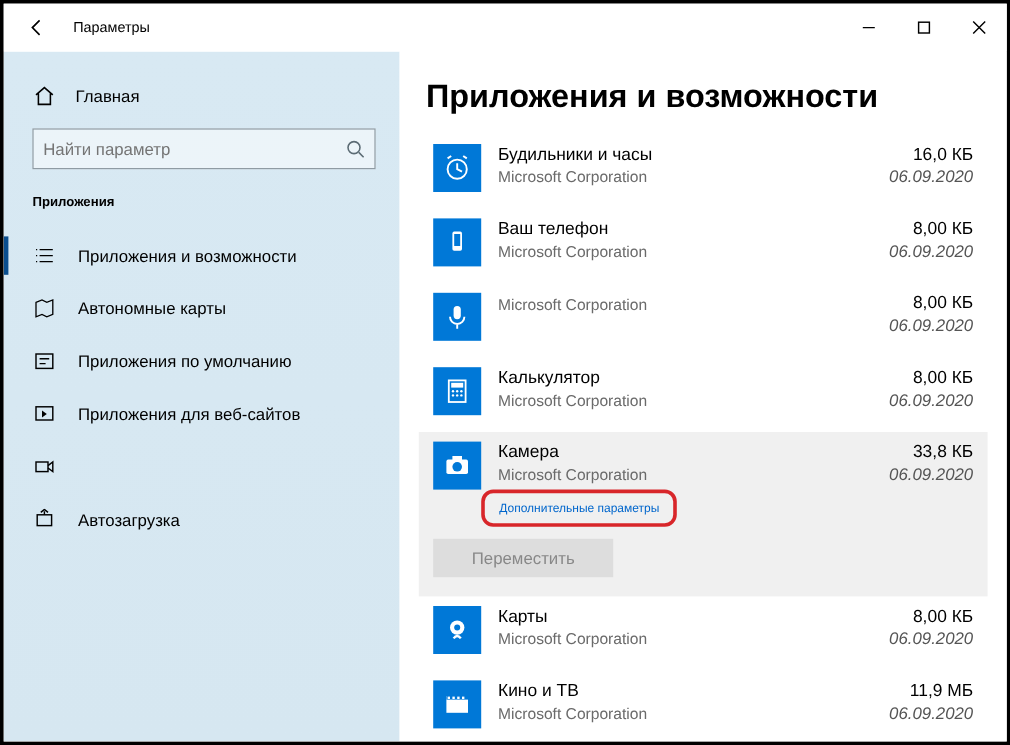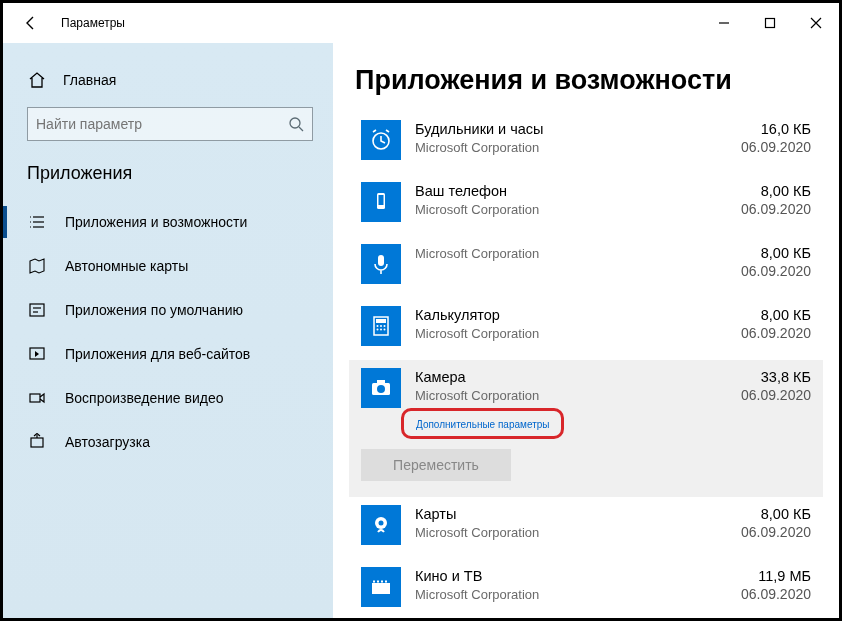--- a/index.html
+++ b/index.html
@@ -22,21 +22,21 @@
   .home-row { display:flex; align-items:center; padding: 0 20px 18px 24px; cursor:pointer;}
   .home-row span.label { font-size: 14px; margin-left: 16px; }
   .search-wrap { padding: 0 20px 22px 24px; }
   .search-box {
     height: 34px; border:1px solid #8f9ba3; background: rgba(255,255,255,0.5);
     display:flex; align-items:center; padding: 0 8px; gap: 44px;
   }
   .search-box input {
     flex:1; border:none; background:transparent; outline:none; font-size:14px; color:#5b6b74;
   }
-  .cat-header { font-size:18px; font-weight:400; padding: 0 24px 16px 24px;}
+  .cat-header { font-size:11px; font-weight:700; padding: 0 24px 16px 24px;}
   .nav { display:flex; flex-direction:column; }
   .nav-item {
     display:flex; align-items:center; height:44px; padding-left:24px; cursor:pointer; font-size:14px;
     position:relative;
   }
   .nav-item.selected::before {
     content:""; position:absolute; left:0; top:6px; bottom:6px; width:4px; background:#0a4e8e;
   }
   .nav-icon { width:20px; display:flex; align-items:center; justify-content:center;}
   .nav-item span.label { margin-left:18px; }
@@ -51,21 +51,21 @@
   .app-row.selected { background:#f0f0f0; padding-bottom: 6px; margin-left:-6px; margin-right:-6px; padding-left:12px; padding-right:12px;}
   .app-icon {
     width:40px; height:40px; background:#0078d7; display:flex; align-items:center; justify-content:center;
     flex-shrink:0;
   }
   .app-info { margin-left: 14px; flex:1; }
   .app-name { font-size:14.5px; color:#000; line-height:18px;}
   .app-pub { font-size:13px; color:#6a6a6a; line-height:17px; margin-top:1px;}
   .app-meta { text-align:right; min-width:110px;}
   .app-size { font-size:14.5px; line-height:18px;}
-  .app-date { font-size:14px; color:#555; line-height:17px; margin-top:1px;}
+  .app-date { font-size:14px; color:#555; line-height:17px; margin-top:1px;font-style:italic;}
   .advanced-link {
     color:#0066cc; font-size:10px; margin-top:6px; cursor:pointer; display:inline-block;
   }
   .red-ring {
     border:3px solid #d8262a; border-radius:10px; padding: 2px 12px 4px 12px; margin-left:-14px; margin-top:4px;
     display:inline-block;
   }
   .btn-row { display:flex; justify-content:flex-end; gap:8px; padding: 10px 0 10px 0; flex-direction: column;}
   .btn {
     width:150px; height:32px; background:#ddd; color:#888; border:none; font-size:14px;
@@ -169,21 +169,20 @@
           </span>
           <span class="label">Приложения для веб-сайтов</span>
         </div>
         <div class="nav-item">
           <span class="nav-icon">
             <svg width="18" height="18" viewBox="0 0 18 18">
                 <rect x="2" y="5" width="10" height="8" stroke="#000" stroke-width="1.2" fill="none"></rect>
                 <path d="M12 8 L16 5 V13 L12 10" stroke="#000" stroke-width="1.2" fill="none"></path>
               </svg>
           </span>
-          <span class="label">Воспроизведение видео</span>
         </div>
         <div class="nav-item">
           <span class="nav-icon">
             <svg width="18" height="18" viewBox="0 0 18 18">
                 <rect x="3" y="5" width="12" height="9" stroke="#000" stroke-width="1.2" fill="none"></rect>
                 <path d="M9 5 V2 M6 3 L9 0.5 L12 3" stroke="#000" stroke-width="1.2" fill="none"></path>
               </svg>
           </span>
           <span class="label">Автозагрузка</span>
         </div>

